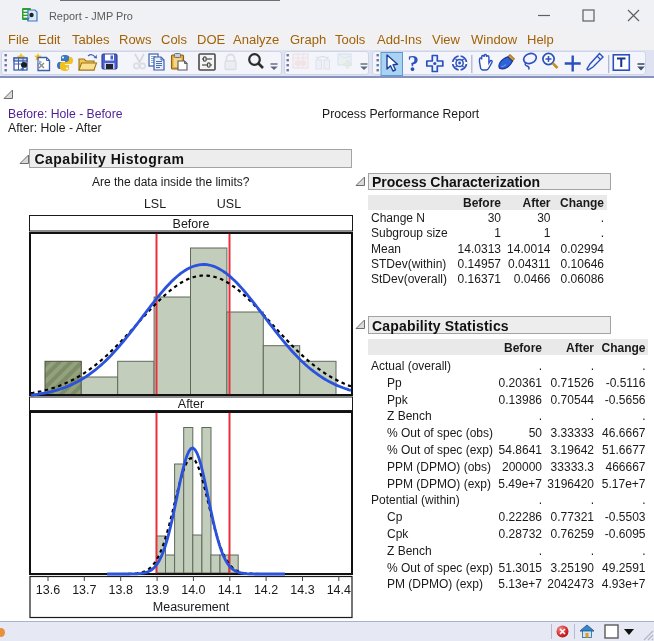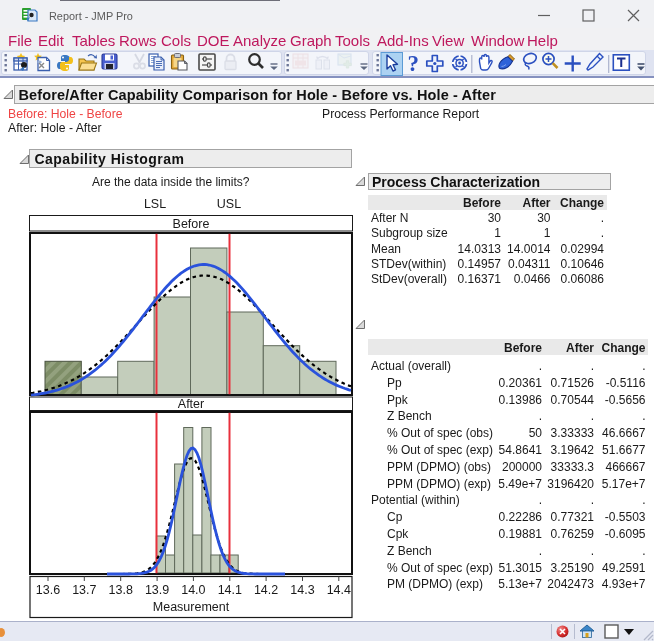--- a/index.html
+++ b/index.html
@@ -23,21 +23,21 @@
  <circle cx="10.5" cy="8" r="2.2" fill="#222"></circle>
  <path d="M5 12 L9 10 L7 14 Z" fill="#3a78c2"></path>
 </svg>
 <span class="abs" style="left:49px;top:10px;font-size:10.9px;color:#5b5b5b">Report - JMP Pro</span>
 <svg class="abs" style="left:528px;top:0" width="126" height="28" viewBox="0 0 126 28">
  <line x1="10" y1="15.5" x2="22" y2="15.5" stroke="#5f5f5f" stroke-width="1.2"></line>
  <rect x="55" y="10" width="11" height="11" fill="none" stroke="#5f5f5f" stroke-width="1.2"></rect>
  <path d="M100 10 L111 21 M111 10 L100 21" stroke="#5f5f5f" stroke-width="1.2"></path>
 </svg>
 
-<div class="abs" style="left:0;top:28px;width:654px;height:22px;background:#f1f1f3;font-size:15px;color:#be185d">
+<div class="abs" style="left:0;top:28px;width:654px;height:22px;background:#f1f1f3;font-size:13px;color:#a16207">
       <span style="position:absolute;left:8px;top:4px">File</span>
       <span style="position:absolute;left:38px;top:4px">Edit</span>
       <span style="position:absolute;left:72px;top:4px">Tables</span>
       <span style="position:absolute;left:119px;top:4px">Rows</span>
       <span style="position:absolute;left:161px;top:4px">Cols</span>
       <span style="position:absolute;left:197px;top:4px">DOE</span>
       <span style="position:absolute;left:233px;top:4px">Analyze</span>
       <span style="position:absolute;left:290px;top:4px">Graph</span>
       <span style="position:absolute;left:335px;top:4px">Tools</span>
       <span style="position:absolute;left:377px;top:4px">Add-Ins</span>
@@ -199,45 +199,44 @@
 <line x1="11" y1="4" x2="14.5" y2="7.5" stroke="#2b50c0" stroke-width="1.2"></line>
 </g>
       <g transform="translate(612.5,54)">
 <rect x="0.8" y="0.8" width="16" height="15.4" fill="#fff" stroke="#2b50c0" stroke-width="1.6"></rect>
 <path d="M4.5 4.5 H13 M8.75 4.5 V13" stroke="#1b2f8e" stroke-width="2"></path>
 </g>
       <line x1="637.5" y1="64" x2="644.5" y2="64" stroke="#42506e" stroke-width="1.6"></line>
       <path d="M637.2 66.5 L644.8 66.5 L641 70.5 Z" fill="#42506e"></path>
     </svg>
 
-<div class="hdrbox" style="left:13.5px;top:84.5px;width:641px;height:19px;padding:1px 0 0 4px;font-size:14.5px;letter-spacing:0.12px">Before/After Capability Comparison for Hole - Before vs. Hole - After</div>
 <svg style="position:absolute;left:2.5px;top:88.5px" width="11" height="11" viewBox="0 0 11 11">
       <path d="M1 9.5 L9.5 9.5 L9.5 1 Z" fill="#d9d9d9" stroke="#6e6e6e" stroke-width="1"></path>
     </svg>
-<span class="abs" style="left:8px;top:107px;font-size:12.2px;color:#ef4444">Before: Hole - Before</span>
+<span class="abs" style="left:8px;top:107px;font-size:12.2px;color:#4c1d95">Before: Hole - Before</span>
 <span class="abs" style="left:8px;top:121px;font-size:12.2px;color:#1a1a1a">After: Hole - After</span>
 <span class="abs" style="left:322px;top:107px;font-size:12.2px;color:#1a1a1a">Process Performance Report</span>
 <div class="hdrbox" style="left:29.4px;top:148.5px;width:323px;height:19px;padding:1px 13px 0 4px;font-size:14px;letter-spacing:0.5px">Capability Histogram</div>
 <svg style="position:absolute;left:19px;top:154px" width="11" height="11" viewBox="0 0 11 11">
       <path d="M1 9.5 L9.5 9.5 L9.5 1 Z" fill="#d9d9d9" stroke="#6e6e6e" stroke-width="1"></path>
     </svg>
 <span class="abs" style="left:92px;top:175px;font-size:12px;color:#1a1a1a">Are the data inside the limits?</span>
 
 <div class="hdrbox" style="left:367.5px;top:172.5px;width:243px;height:17px;padding:0 0 0 3.5px;font-size:14px">Process Characterization</div>
 <svg style="position:absolute;left:354.5px;top:175.5px" width="11" height="11" viewBox="0 0 11 11">
       <path d="M1 9.5 L9.5 9.5 L9.5 1 Z" fill="#d9d9d9" stroke="#6e6e6e" stroke-width="1"></path>
     </svg>
 <div class="abs" style="left:367.5px;top:194.8px;width:239px;height:15.3px;background:#e9e9e9"></div>
 <div class="r" style="top:196px;font-weight:bold">
 <span class="n" style="right:153px">Before</span>
 <span class="n" style="right:103.5px">After</span>
 <span class="n" style="right:50px">Change</span>
     </div>
 <div class="r" style="top:211.0px">
-<span style="position:absolute;left:371px">After N</span>
+<span style="position:absolute;left:371px">Change N</span>
 <span class="n" style="right:153px">30</span>
 <span class="n" style="right:103.5px">30</span>
 <span class="n" style="right:50px">.</span>
     </div>
     <div class="r" style="top:226.3px">
 <span style="position:absolute;left:371px">Subgroup size</span>
 <span class="n" style="right:153px">1</span>
 <span class="n" style="right:103.5px">1</span>
 <span class="n" style="right:50px">.</span>
     </div>
@@ -252,20 +251,21 @@
 <span class="n" style="right:153px">0.14957</span>
 <span class="n" style="right:103.5px">0.04311</span>
 <span class="n" style="right:50px">0.10646</span>
     </div>
     <div class="r" style="top:272.2px">
 <span style="position:absolute;left:371px">StDev(overall)</span>
 <span class="n" style="right:153px">0.16371</span>
 <span class="n" style="right:103.5px">0.0466</span>
 <span class="n" style="right:50px">0.06086</span>
     </div>
+<div class="hdrbox" style="left:367.5px;top:315.5px;width:243px;height:18px;padding:1px 0 0 3.5px;font-size:14px;letter-spacing:0.18px">Capability Statistics</div>
 <svg style="position:absolute;left:354.5px;top:318.5px" width="11" height="11" viewBox="0 0 11 11">
       <path d="M1 9.5 L9.5 9.5 L9.5 1 Z" fill="#d9d9d9" stroke="#6e6e6e" stroke-width="1"></path>
     </svg>
 <div class="abs" style="left:367.5px;top:338.8px;width:280px;height:16px;background:#e9e9e9"></div>
 <div class="r" style="top:340.5px;font-weight:bold">
 <span class="n" style="right:112px">Before</span>
 <span class="n" style="right:60px">After</span>
 <span class="n" style="right:8.5px">Change</span>
     </div>
 <div class="r" style="top:359.0px">
@@ -323,21 +323,21 @@
 <span class="n" style="right:8.5px">.</span>
     </div>
     <div class="r" style="top:510.2px">
 <span style="position:absolute;left:387px">Cp</span>
 <span class="n" style="right:112px">0.22286</span>
 <span class="n" style="right:60px">0.77321</span>
 <span class="n" style="right:8.5px">-0.5503</span>
     </div>
     <div class="r" style="top:527.0px">
 <span style="position:absolute;left:387px">Cpk</span>
-<span class="n" style="right:112px">0.19881</span>
+<span class="n" style="right:112px">0.28732</span>
 <span class="n" style="right:60px">0.76259</span>
 <span class="n" style="right:8.5px">-0.6095</span>
     </div>
     <div class="r" style="top:543.8px">
 <span style="position:absolute;left:387px">Z Bench</span>
 <span class="n" style="right:112px">.</span>
 <span class="n" style="right:60px">.</span>
 <span class="n" style="right:8.5px">.</span>
     </div>
     <div class="r" style="top:560.6px">

